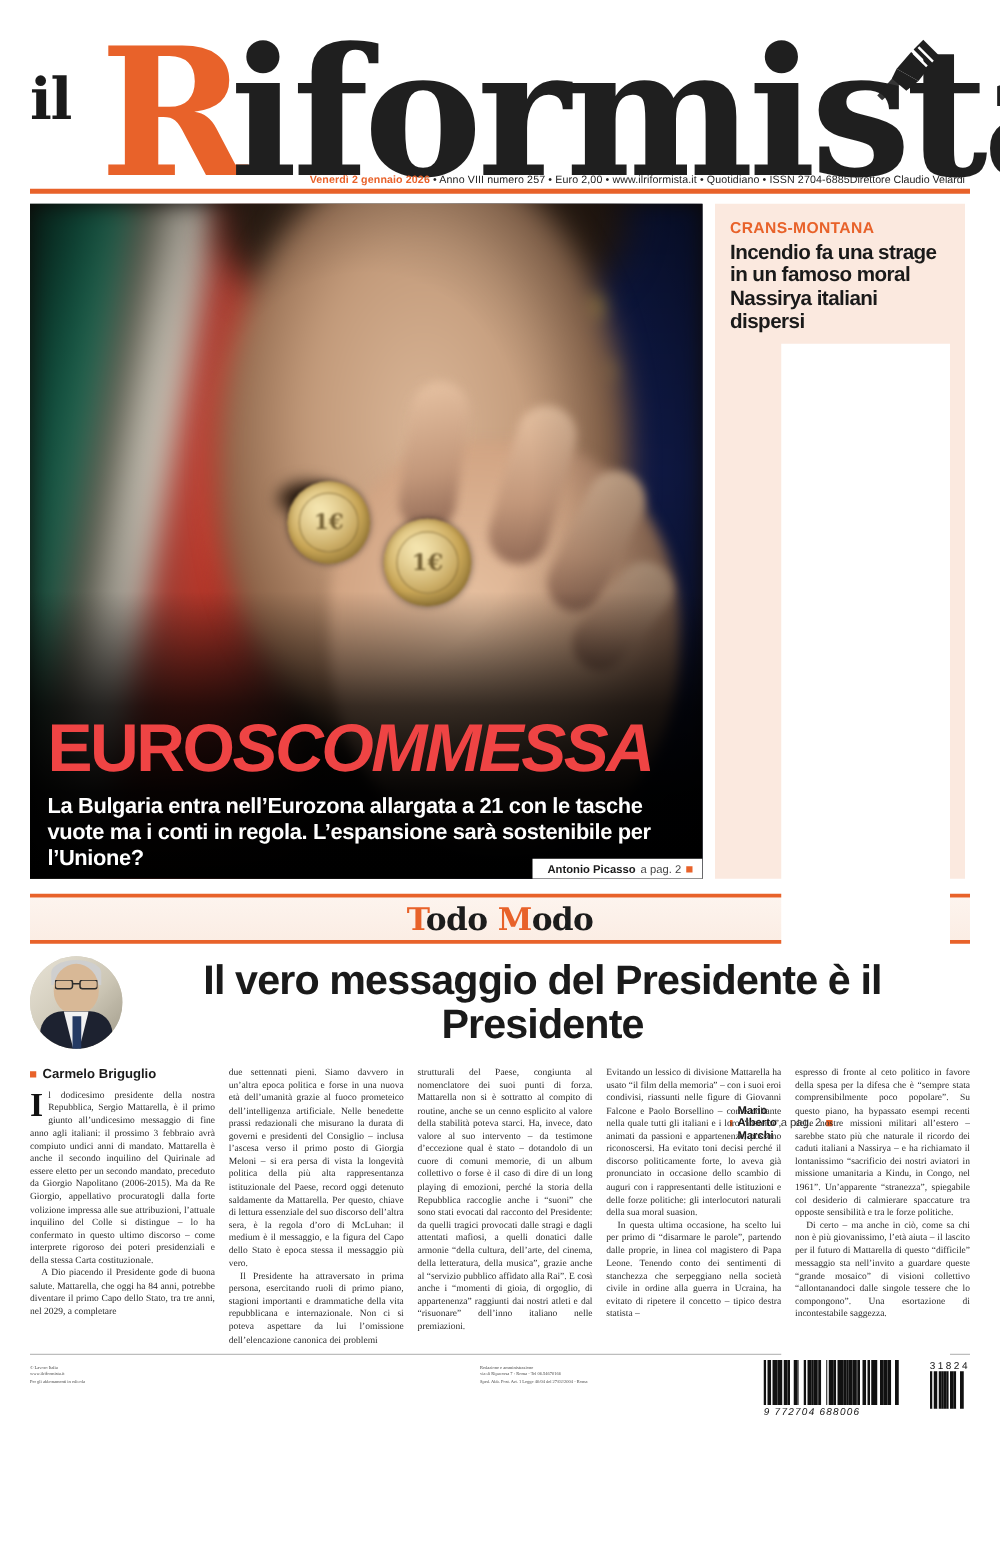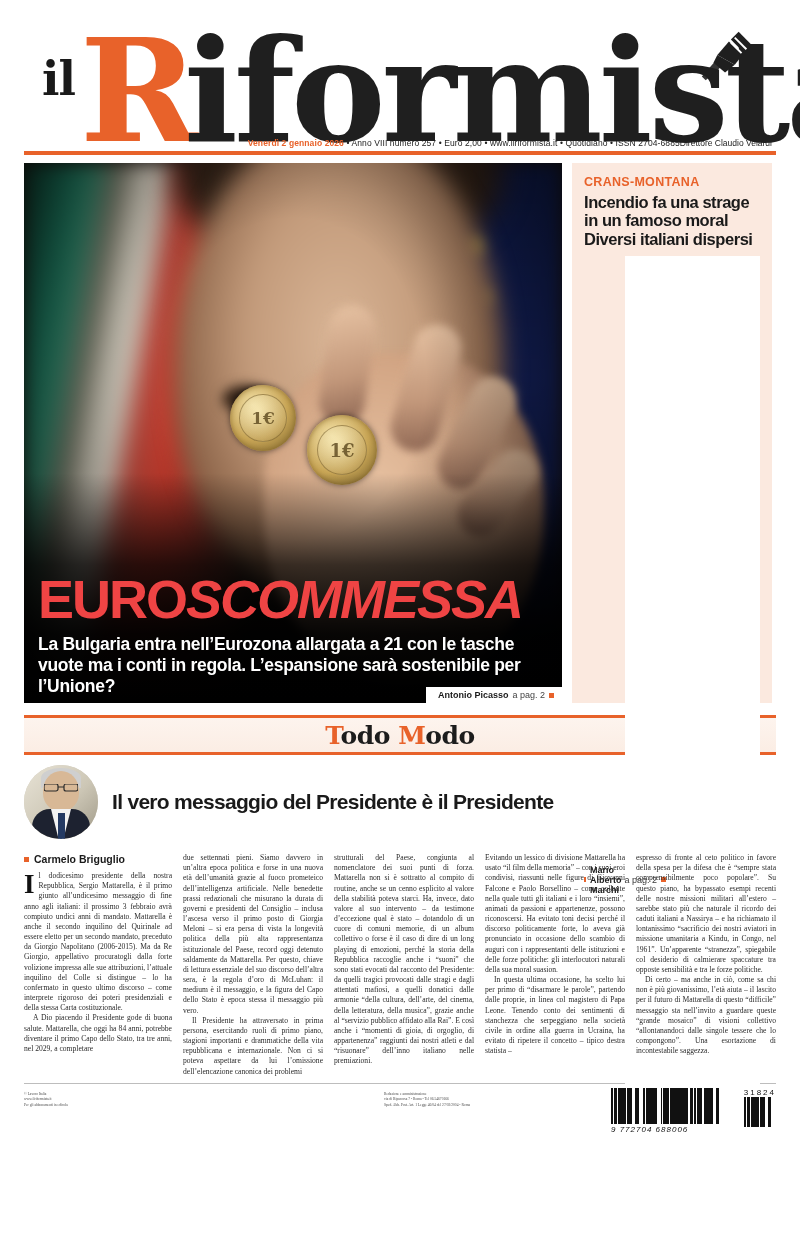--- a/index.html
+++ b/index.html
@@ -9,21 +9,21 @@
     background: #ffffff;
     font-family: "Liberation Sans", sans-serif;
     overflow: hidden;
   }
   .page { position: relative; width: 800px; height: 1247px; background:#fff; }
 
   
   .masthead { position:relative; padding: 8px 24px 0 24px; height: 148px; }
   .logo-row { position:relative; height: 130px; }
   .logo-il {
-    position:absolute; left: 18px; top: 48px;
+    position:absolute; left: 0; top: 48px;
     font-family: "DejaVu Serif", serif;
     font-weight: 700; font-size: 46px; color:#1a1a1a; line-height: 1;
     letter-spacing: -1px;
   }
   .logo-R {
     position:absolute; left: 56px; top: 12px;
     font-family: "DejaVu Serif", serif;
     font-weight:700; font-size:142px; color:#E8622A; line-height:1;
     letter-spacing:-6px;
   }
@@ -124,21 +124,21 @@
   .feature { padding: 10px 24px 0 24px; position:relative; }
   .feature-head { display:flex; align-items:center; gap:14px; }
   .avatar { width:74px; height:74px; border-radius:50%; overflow:hidden; flex:0 0 74px; position:relative; background:#cfcabb; }
   .av-bg { position:absolute; inset:0; background: linear-gradient(135deg,#e8e3d6 0%, #cdc7b6 55%, #9e9887 100%); }
   .av-head { position:absolute; left:19px; top:6px; width:36px; height:40px; border-radius:50% 50% 45% 45%; background:#d8b896; }
   .av-hair { position:absolute; left:17px; top:3px; width:40px; height:20px; border-radius:50% 50% 0 0; background:#cfcfcf; }
   .av-glasses { position:absolute; left:20px; top:19px; width:34px; height:8px; }
   .av-body { position:absolute; left:8px; top:44px; width:58px; height:34px; border-radius:18px 18px 0 0; background:#1d2230; }
   .av-shirt { position:absolute; left:27px; top:44px; width:20px; height:30px; background:#f2f2f2; clip-path: polygon(0 0, 100% 0, 62% 100%, 38% 100%); }
   .av-tie { position:absolute; left:34px; top:48px; width:7px; height:28px; background:#243a63; }
-  .feature-title { font-weight:700; font-size:21px; color:#1a1a1a; letter-spacing:-.7px; line-height:1.05; flex:1; padding-right:20px;}
+  .feature-title { font-weight:700; font-size:33px; color:#1a1a1a; letter-spacing:-.7px; line-height:1.05; flex:1; text-align:center; padding-right:20px;}
 
   .feature-body { display:flex; gap:11px; margin-top:14px; }
   .col { width: 140px; }
   .col.first { width: 148px; }
   .byline { display:flex; align-items:center; gap:5px; font-weight:700; font-size:10.5px; color:#1a1a1a; margin-bottom:6px; }
   .col p {
     font-family:"Liberation Serif", serif;
     font-size:7.6px; line-height:1.34; color:#2a2a2a; text-align:justify;
     hyphens:auto; -webkit-hyphens:auto;
   }
@@ -232,21 +232,21 @@
       </div>
     </div>
 
     <div class="sidebar">
 
       <div class="side-item">
         <div class="kicker">CRANS-MONTANA</div>
         <div class="side-head">
           <div>Incendio fa una strage</div>
           <div>in un famoso moral</div>
-          <div>Diversi italiani dispersi</div>
+          <div>Nassirya italiani dispersi</div>
         </div>
         <div class="side-foot">
           <span class="author">
               <span class="sq"></span>
               <span>Mario Alberto Marchi</span>
             </span>
           <span class="page">
               <span>a pag. 2</span>
               <span class="sq"></span>
             </span>

